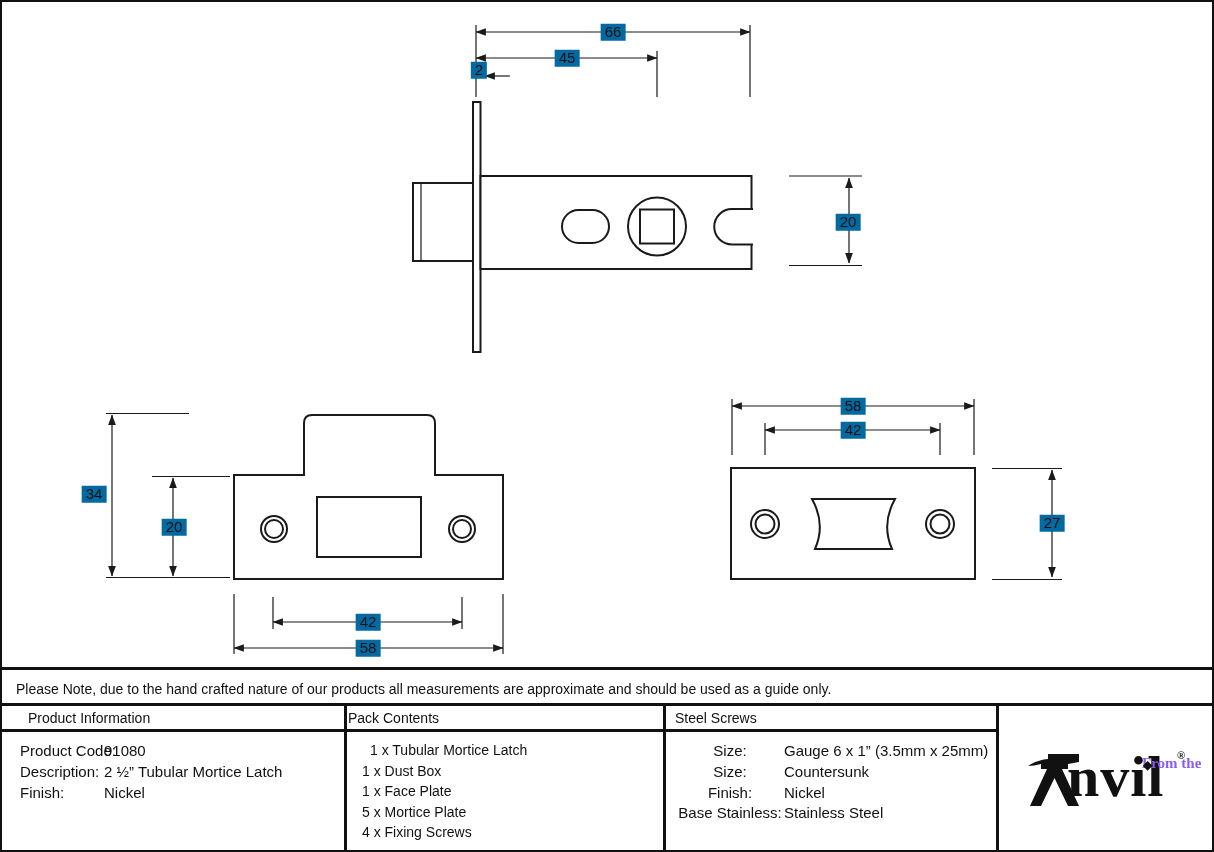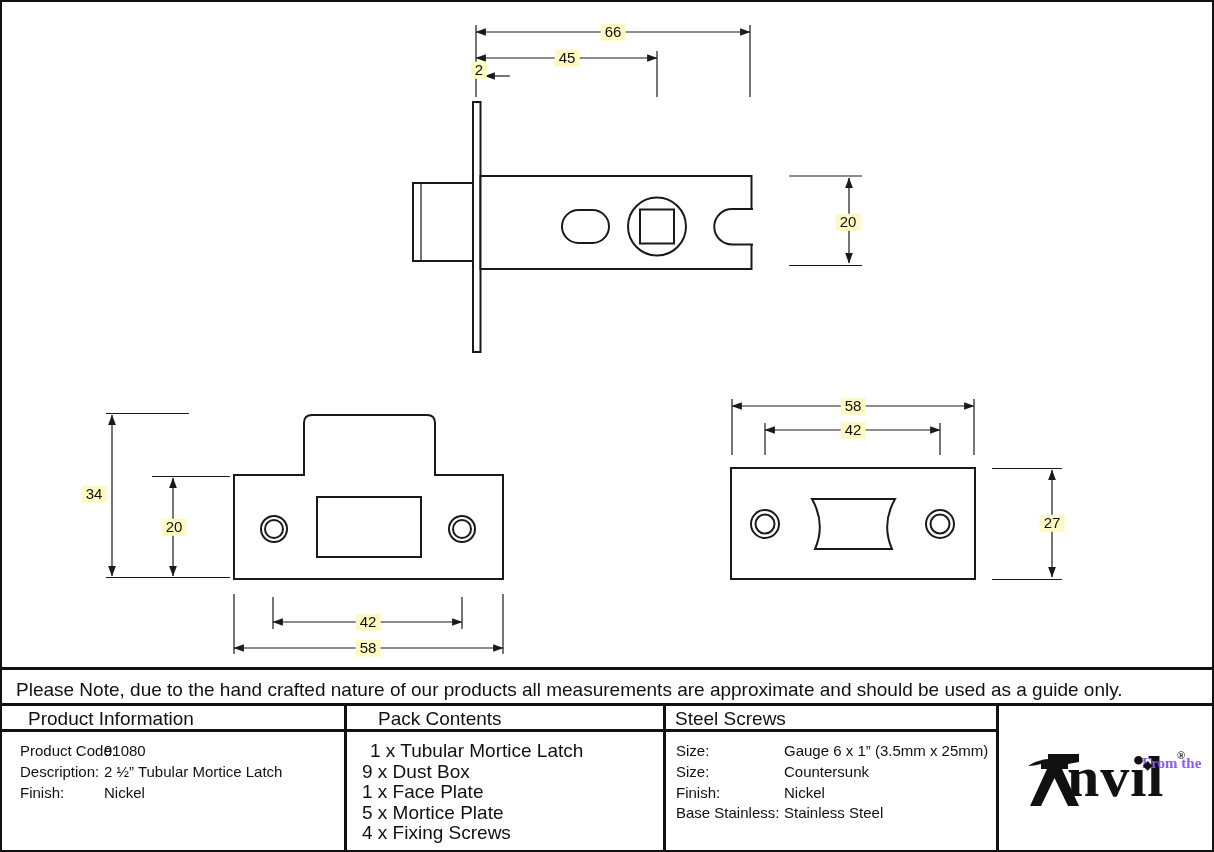--- a/index.html
+++ b/index.html
@@ -6,30 +6,30 @@
   #sheet{
     position:relative;width:1214px;height:852px;background:#ffffff;
     box-sizing:border-box;border:2px solid #111;overflow:hidden;
     font-family:"Liberation Sans",sans-serif;color:#111;
   }
   svg{position:absolute;left:0;top:0;}
   .obj{fill:#fff;stroke:#1a1a1a;stroke-width:2;}
   .thin{stroke:#1a1a1a;stroke-width:1.2;fill:none;}
   .dim-label{
     position:absolute;transform:translate(-50%,-50%);
-    background:#fef9c3;padding:0 4px;font-size:15px;line-height:1.1;white-space:nowrap;
+    background:#0369a1;padding:0 4px;font-size:15px;line-height:1.1;white-space:nowrap;
   }
   .hline,.vline{position:absolute;background:#111;}
   .hline{height:3px;}
   .vline{width:3px;}
-  .txt{position:absolute;font-size:19px;line-height:17px;white-space:nowrap;}
+  .txt{position:absolute;font-size:14px;line-height:17px;white-space:nowrap;}
   .kv{position:absolute;font-size:15px;line-height:17px;white-space:nowrap;}
   .kv .k{display:inline-block;}
   #prod .k{width:84px;}
-  #fix .k{width:108px;}
+  #fix .k{width:108px;text-align:center;}
   .logo{position:absolute;left:995px;top:701px;width:207px;height:149px;font-weight:bold;}
   .logo .big{
     position:absolute;left:70px;top:45px;
     font-family:"Liberation Serif",serif;font-size:58px;line-height:1;letter-spacing:1px;color:#111;
   }
   .logo .small{
     position:absolute;left:97px;top:52px;
     font-family:"Liberation Serif",serif;font-size:15px;color:#8b5cf6;margin-left:48px;
   }
   .logo .diamond{position:absolute;left:146px;top:55px;font-size:12px;color:#111;}
@@ -136,38 +136,38 @@
   <div class="hline" style="left:0;top:665px;width:1210px"></div>
   <div class="hline" style="left:0;top:701px;width:1210px"></div>
   <div class="hline" style="left:0;top:727px;width:996px"></div>
   <div class="vline" style="left:342px;top:701px;height:149px"></div>
   <div class="vline" style="left:661px;top:701px;height:149px"></div>
   <div class="vline" style="left:994px;top:701px;height:149px"></div>
 
   <span class="txt" style="left:14px;top:679px">Please Note, due to the hand crafted nature of our products all measurements are approximate and should be used as a guide only.</span>
 
   <span class="txt" style="left:26px;top:708px">Product Information</span>
-  <span class="txt" style="left:376px;top:708px">Pack Contents</span>
+  <span class="txt" style="left:346px;top:708px">Pack Contents</span>
   <span class="txt" style="left:673px;top:708px">Steel Screws</span>
 
   <div id="prod">
     <div class="kv" style="left:18px;top:740px">
       <span class="k">Product Code:</span><span>91080</span>
     </div>
     <div class="kv" style="left:18px;top:761px">
       <span class="k">Description:</span><span>2 ½” Tubular Mortice Latch</span>
     </div>
     <div class="kv" style="left:18px;top:782px">
       <span class="k">Finish:</span><span>Nickel</span>
     </div>
   </div>
 
   <div id="pack">
     <span class="txt" style="left:368px;top:740px">1 x Tubular Mortice Latch</span>
-    <span class="txt" style="left:360px;top:761px">9 x Dust Box</span>
+    <span class="txt" style="left:360px;top:761px">1 x Dust Box</span>
     <span class="txt" style="left:360px;top:781px">1 x Face Plate</span>
     <span class="txt" style="left:360px;top:802px">5 x Mortice Plate</span>
     <span class="txt" style="left:360px;top:822px">4 x Fixing Screws</span>
   </div>
 
   <div id="fix">
     <div class="kv" style="left:674px;top:740px">
       <span class="k">Size:</span><span>Gauge 6 x 1” (3.5mm x 25mm)</span>
     </div>
     <div class="kv" style="left:674px;top:761px">

